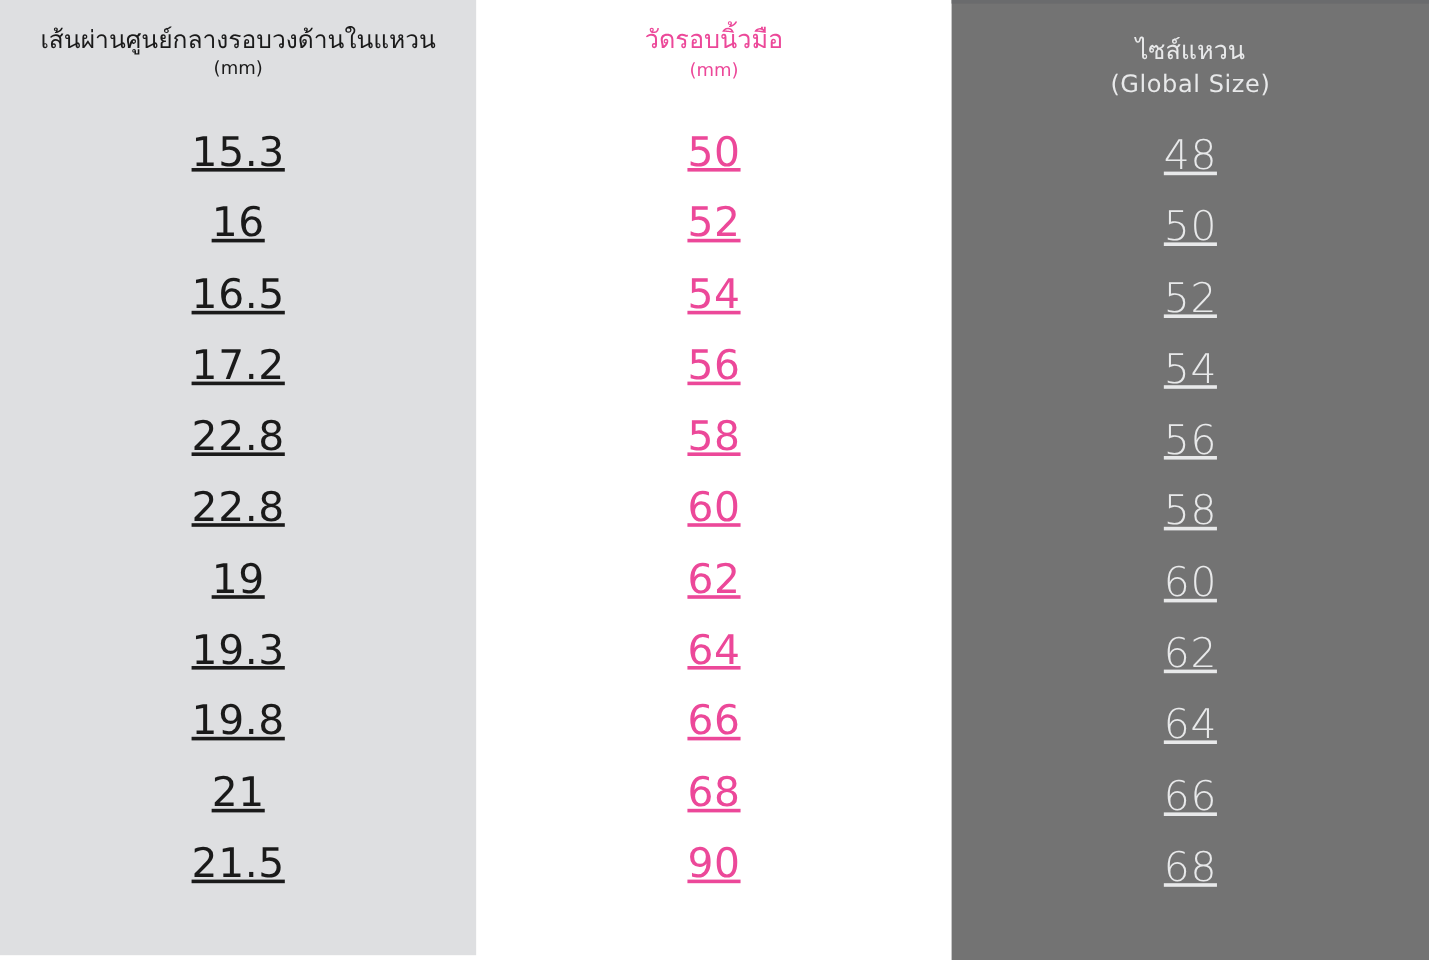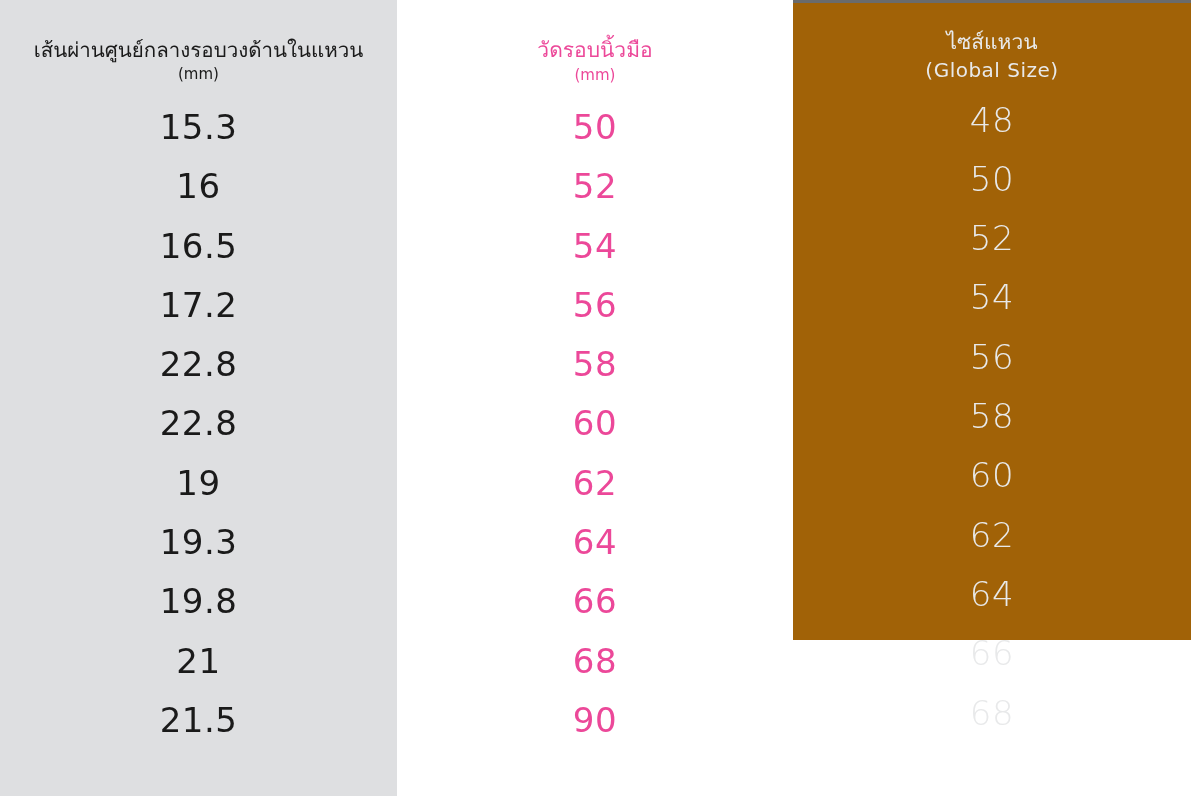--- a/index.html
+++ b/index.html
@@ -35,29 +35,29 @@
     color: #1a1a1a;
   }
   .col-circumference {
     width: 396px;
     height: 800px;
     background: #ffffff;
     color: #ec4899;
   }
   .col-global {
     width: 398px;
-    height: 640px;
-    background: #a16207;
+    height: 800px;
+    background: #737373;
     color: #e8e9ea;
     border-top: 3px solid #6a6b6d;
   }
   .col-header {
     text-align: center;
     line-height: 1.38;
-    padding-top: 36px;
+    padding-top: 19px;
     padding-left: 8px;
     padding-right: 8px;
     font-size: 21px;
     font-weight: 400;
     letter-spacing: 0px;
     height: 92px;
     box-sizing: border-box;
   }
   .col-global .col-header {
     padding-top: 25px;
@@ -91,20 +91,21 @@
     margin-top: 6px;
   }
   .cell {
     height: 59.3px;
     line-height: 59.3px;
     font-size: 34px;
     font-weight: 400;
     text-align: center;
     width: 100%;
     letter-spacing: 0.5px;
+    text-decoration: underline;
   }
   .col-global .cell {
     font-weight: 300;
   }
 </style>
 </head>
 <body>
 
 <div id="ring-size-table">
 

